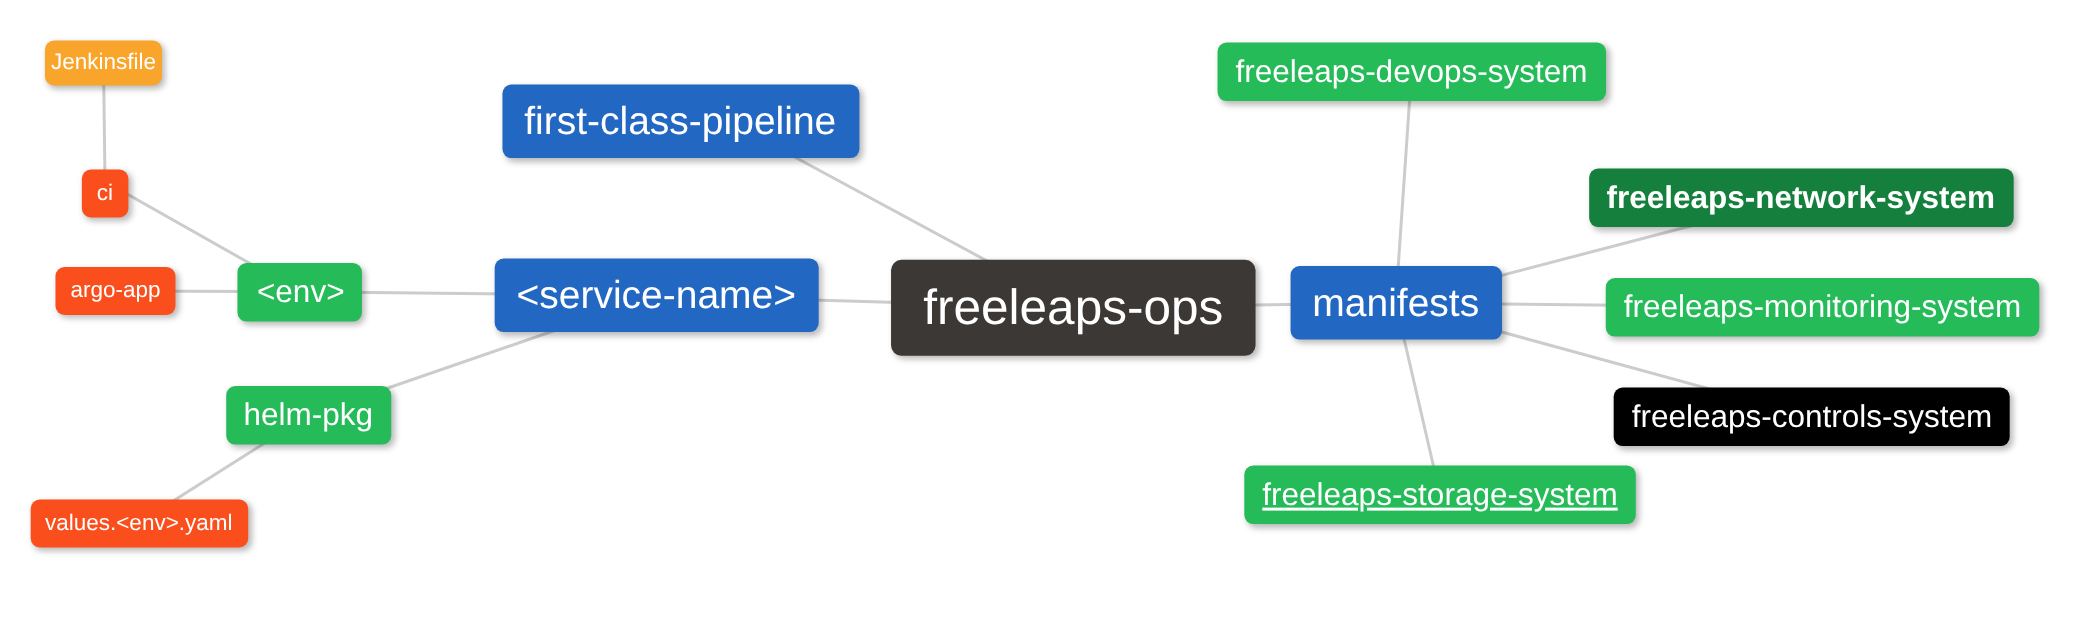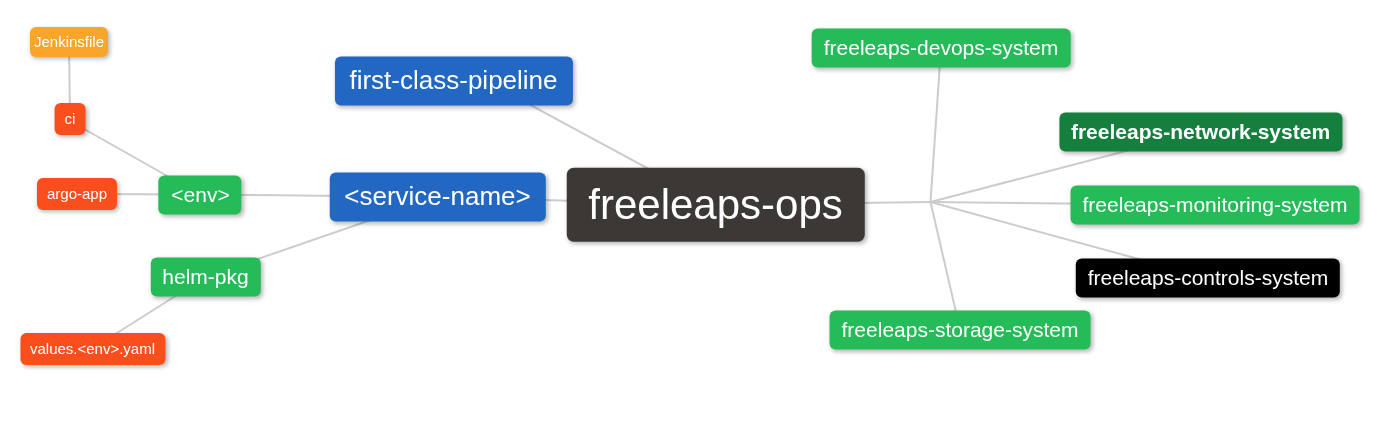--- a/index.html
+++ b/index.html
@@ -21,21 +21,21 @@
     position: absolute;
     transform: translate(-50%, -50%);
     white-space: nowrap;
     line-height: 1.2;
     border-radius: 6px;
     box-shadow: 2px 2px 4px rgba(0,0,0,0.28);
     text-align: center;
     cursor: default;
     user-select: none;
   }
-  .lv-root { font-size: 42px; padding: 12px 22px; border-radius: 7px; }
+  .lv-root { font-size: 33px; padding: 12px 22px; border-radius: 7px; }
   .lv-1    { font-size: 26px; padding: 9px 15px; }
   .lv-2    { font-size: 21px; padding: 7px 12px; }
   .lv-3    { font-size: 15px; padding: 7px 10px; }
   .lv-4    { font-size: 15px; padding: 6px 4px; }
 </style>
 </head>
 <body>
 
 <div class="canvas">
   <svg class="edges-layer" width="1390" height="421">
@@ -51,25 +51,26 @@
       <line x1="930.5" y1="202" x2="941" y2="48" stroke="#cccccc" stroke-width="2"></line>
       <line x1="930.5" y1="202" x2="1200.5" y2="131.5" stroke="#cccccc" stroke-width="2"></line>
       <line x1="930.5" y1="202" x2="1215" y2="205" stroke="#cccccc" stroke-width="2"></line>
       <line x1="930.5" y1="202" x2="1208" y2="278" stroke="#cccccc" stroke-width="2"></line>
       <line x1="930.5" y1="202" x2="960" y2="329.5" stroke="#cccccc" stroke-width="2"></line>
     </svg>
   <div class="nodes-layer">
       <div class="node lv-root" style="left: 715.5px; top: 205px; background: rgb(59, 56, 53); color: rgb(255, 255, 255);">freeleaps-ops</div>
       <div class="node lv-1" style="left: 453.5px; top: 63.5px; background: rgb(34, 104, 194); color: rgb(255, 255, 255); margin-top: 17px;">first-class-pipeline</div>
       <div class="node lv-1" style="left: 437.5px; top: 197px; background: rgb(34, 104, 194); color: rgb(255, 255, 255);">&lt;service-name&gt;</div>
+      <div class="node lv-1" style="left: 930.5px; top: 202px; background: rgb(34, 104, 194); color: rgb(255, 255, 255);">manifests</div>
       <div class="node lv-2" style="left: 200px; top: 194.5px; background: rgb(37, 187, 89); color: rgb(255, 255, 255); padding-left: 13px;">&lt;env&gt;</div>
       <div class="node lv-2" style="left: 205.5px; top: 277px; background: rgb(37, 187, 89); color: rgb(255, 255, 255);">helm-pkg</div>
-      <div class="node lv-3" style="left: 70px; top: 119px; background: rgb(251, 78, 29); color: rgb(255, 255, 255);">ci</div>
+      <div class="node lv-3" style="left: 70px; top: 129px; background: rgb(251, 78, 29); color: rgb(255, 255, 255);">ci</div>
       <div class="node lv-3" style="left: 77px; top: 194px; background: rgb(251, 78, 29); color: rgb(255, 255, 255); text-align: right;">argo-app</div>
       <div class="node lv-3" style="left: 92.5px; top: 348.5px; background: rgb(251, 78, 29); color: rgb(255, 255, 255);">values.&lt;env&gt;.yaml</div>
       <div class="node lv-4" style="left: 69px; top: 41.5px; background: rgb(249, 165, 43); color: rgb(255, 255, 255);">Jenkinsfile</div>
       <div class="node lv-2" style="left: 941px; top: 48px; background: rgb(37, 187, 89); color: rgb(255, 255, 255);">freeleaps-devops-system</div>
       <div class="node lv-2" style="left: 1200.5px; top: 131.5px; background: #15803d; color: rgb(255, 255, 255); font-weight: bold;">freeleaps-network-system</div>
       <div class="node lv-2" style="left: 1215px; top: 205px; background: rgb(37, 187, 89); color: rgb(255, 255, 255);">freeleaps-monitoring-system</div>
       <div class="node lv-2" style="left: 1208px; top: 278px; background: #000000; color: rgb(255, 255, 255);">freeleaps-controls-system</div>
-      <div class="node lv-2" style="left: 960px; top: 329.5px; background: rgb(37, 187, 89); color: rgb(255, 255, 255);">freeleaps-storage-system</div>
+      <div class="node lv-2" style="left: 960px; top: 329.5px; background: rgb(37, 187, 89); color: rgb(255, 255, 255); text-decoration: underline;">freeleaps-storage-system</div>
     </div>
 </div>
 
 </body></html>

